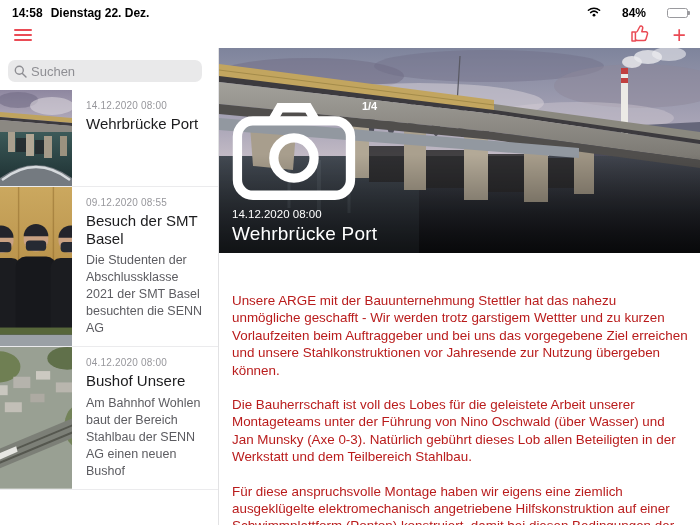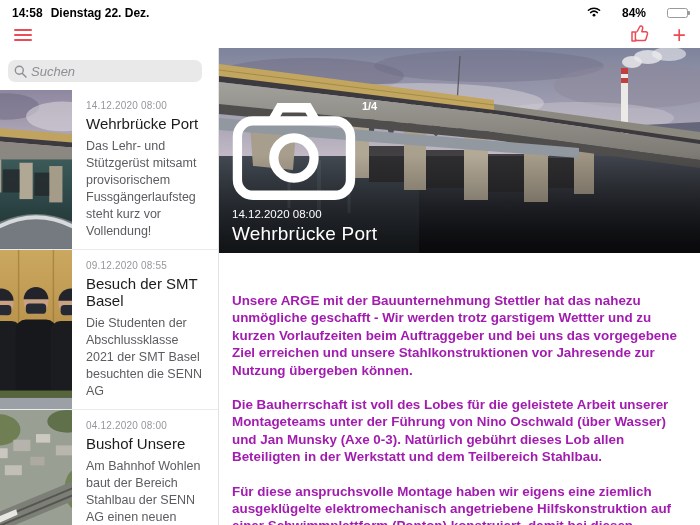--- a/index.html
+++ b/index.html
@@ -21,42 +21,42 @@
   .menu-btn span{display:block;height:2.4px;border-radius:1px;background:#ea4b55;}
   .logo{position:absolute;left:50%;transform:translateX(-50%);display:flex;align-items:flex-start;
     font-weight:800;font-size:17px;letter-spacing:-0.5px;color:#1c1c1a;line-height:1;}
   .logo-square{display:inline-block;width:10px;height:10px;background:#e8423b;margin:2px 2px 0 2px;}
   .logo-reg{font-size:7px;font-weight:700;margin-top:-1px;}
   .header-actions{margin-left:auto;display:flex;align-items:center;gap:22px;}
   .plus-btn{color:#ea4b55;font-size:23px;font-weight:300;line-height:20px;cursor:pointer;}
   
   .content{display:flex;height:477px;}
   .sidebar{width:219px;flex:0 0 219px;border-right:1px solid #e2e2e4;box-sizing:border-box;display:flex;flex-direction:column;background:#fff;}
-  .search-wrap{padding:12px 16px 8px 8px;font-style:italic;}
+  .search-wrap{padding:12px 16px 8px 8px;}
   .search-field{height:22px;background:#e9e9ea;border-radius:7px;display:flex;align-items:center;gap:4px;padding:0 6px;color:#8e8e93;font-size:13px;cursor:text;}
   .news-list{flex:1;overflow:hidden;}
   .news-item{display:flex;border-bottom:1px solid #ebebed;cursor:pointer;background:#fff;}
   .thumb{width:72px;flex:0 0 72px;}
   .thumb svg{display:block;width:72px;height:100%;}
   .item-body{flex:1;padding:10px 10px 9px 14px;}
   .item-date{font-size:10px;color:#97979c;letter-spacing:.2px;}
   .item-title{font-size:15px;font-weight:400;color:#1c1c1e;margin:4px 0 5px;line-height:1.18;}
   .news-item.read .item-title{font-weight:400;}
   .item-desc{font-size:12.5px;color:#5c5c61;line-height:1.36;}
   
   .main{flex:1;background:#fff;overflow:hidden;}
   .hero{height:205px;position:relative;}
   .hero svg{display:block;width:100%;height:100%;}
   .hero-shade{position:absolute;inset:0;background:linear-gradient(180deg,rgba(0,0,0,0) 52%,rgba(0,0,0,.55) 100%);}
   .hero-meta{position:absolute;left:13px;bottom:8px;color:#fff;}
   .photo-counter{display:flex;align-items:flex-start;gap:6px;font-size:11px;font-weight:600;}
   .hero-date{font-size:11.5px;margin-top:7px;}
   .hero-title{font-size:19px;margin-top:3px;letter-spacing:.2px;font-weight:400;}
   .article-body{padding:39px 12px 0 13px;}
-  .article-body p{margin:0 0 17px 0;font-size:13.4px;line-height:17.4px;color:#a21caf;font-weight:bold;}
+  .article-body p{margin:0 0 17px 0;font-size:13.4px;line-height:17.4px;color:#b91c1c;}
 </style>
 </head>
 <body>
 
 <div class="status-bar">
   <div class="sb-left">
     <span>14:58</span>
     <span>Dienstag 22. Dez.</span>
   </div>
   <div class="sb-right">
@@ -128,21 +128,20 @@
             <rect x="60" y="46" width="7" height="20" fill="#9c927f"></rect>
             <rect x="16" y="48" width="10" height="14" fill="#23272b" opacity=".8"></rect>
             <rect x="35" y="50" width="9" height="14" fill="#23272b" opacity=".8"></rect>
             <path d="M0,96 L0,88 Q36,62 72,88 L72,96 Z" fill="#747a80"></path>
             <path d="M2,90 Q36,64 70,90" fill="none" stroke="#d6dadd" stroke-width="2.4"></path>
           </svg>
         </div>
         <div class="item-body">
           <div class="item-date">14.12.2020 08:00</div>
           <div class="item-title">Wehrbrücke Port</div>
-          <div class="item-desc">Das Lehr- und Stützgerüst mitsamt provisorischem Fussgängerlaufsteg steht kurz vor Vollendung!</div>
         </div>
       </div>
 
       <div class="news-item" style="min-height:110px;">
         <div class="thumb">
           <svg viewBox="0 0 72 110" preserveAspectRatio="xMidYMid slice">
             <defs>
                 <linearGradient id="t2w" x1="0" y1="0" x2="0" y2="1">
                   <stop offset="0" stop-color="#cba85f"></stop>
                   <stop offset="1" stop-color="#a87e38"></stop>

